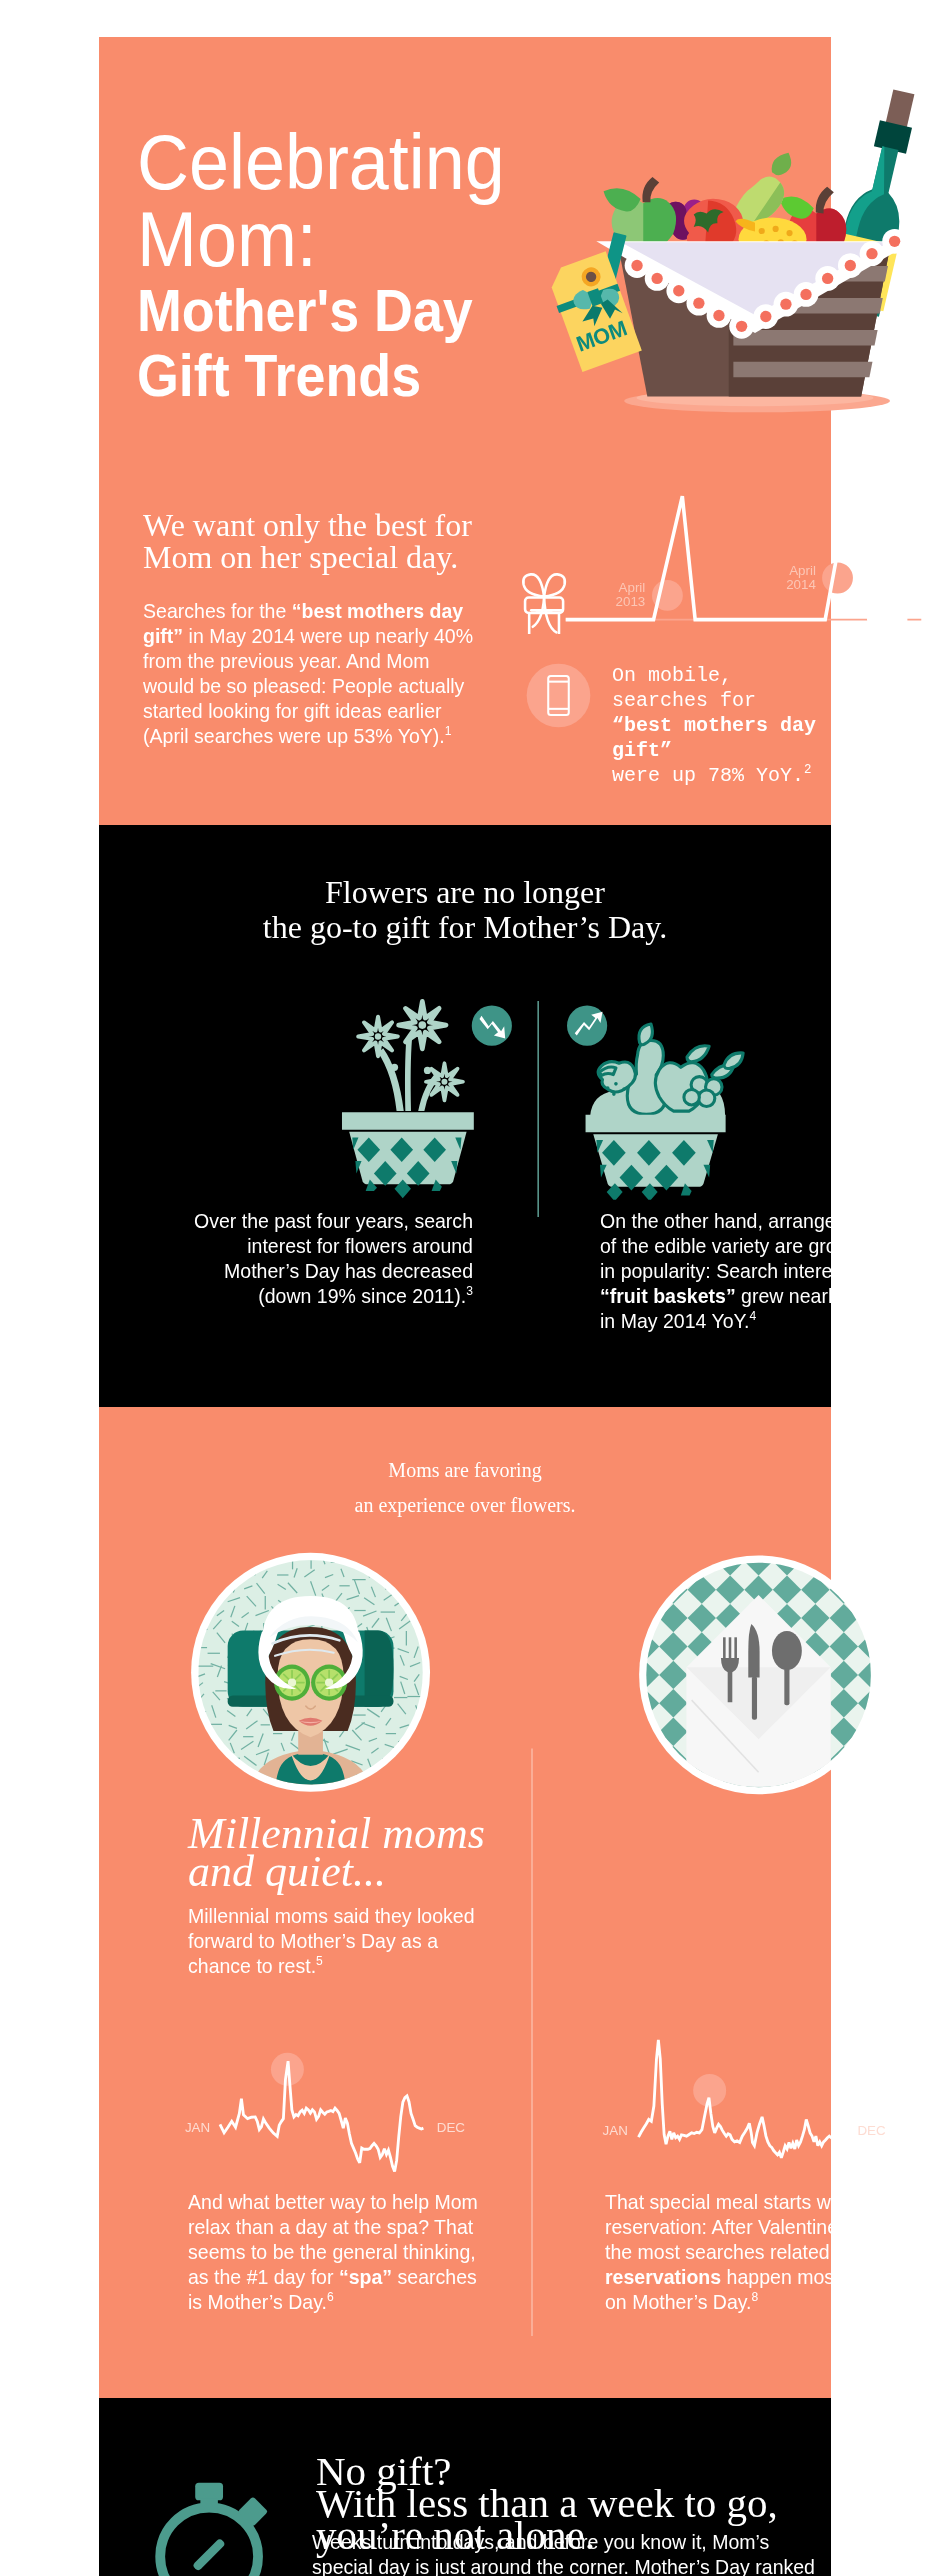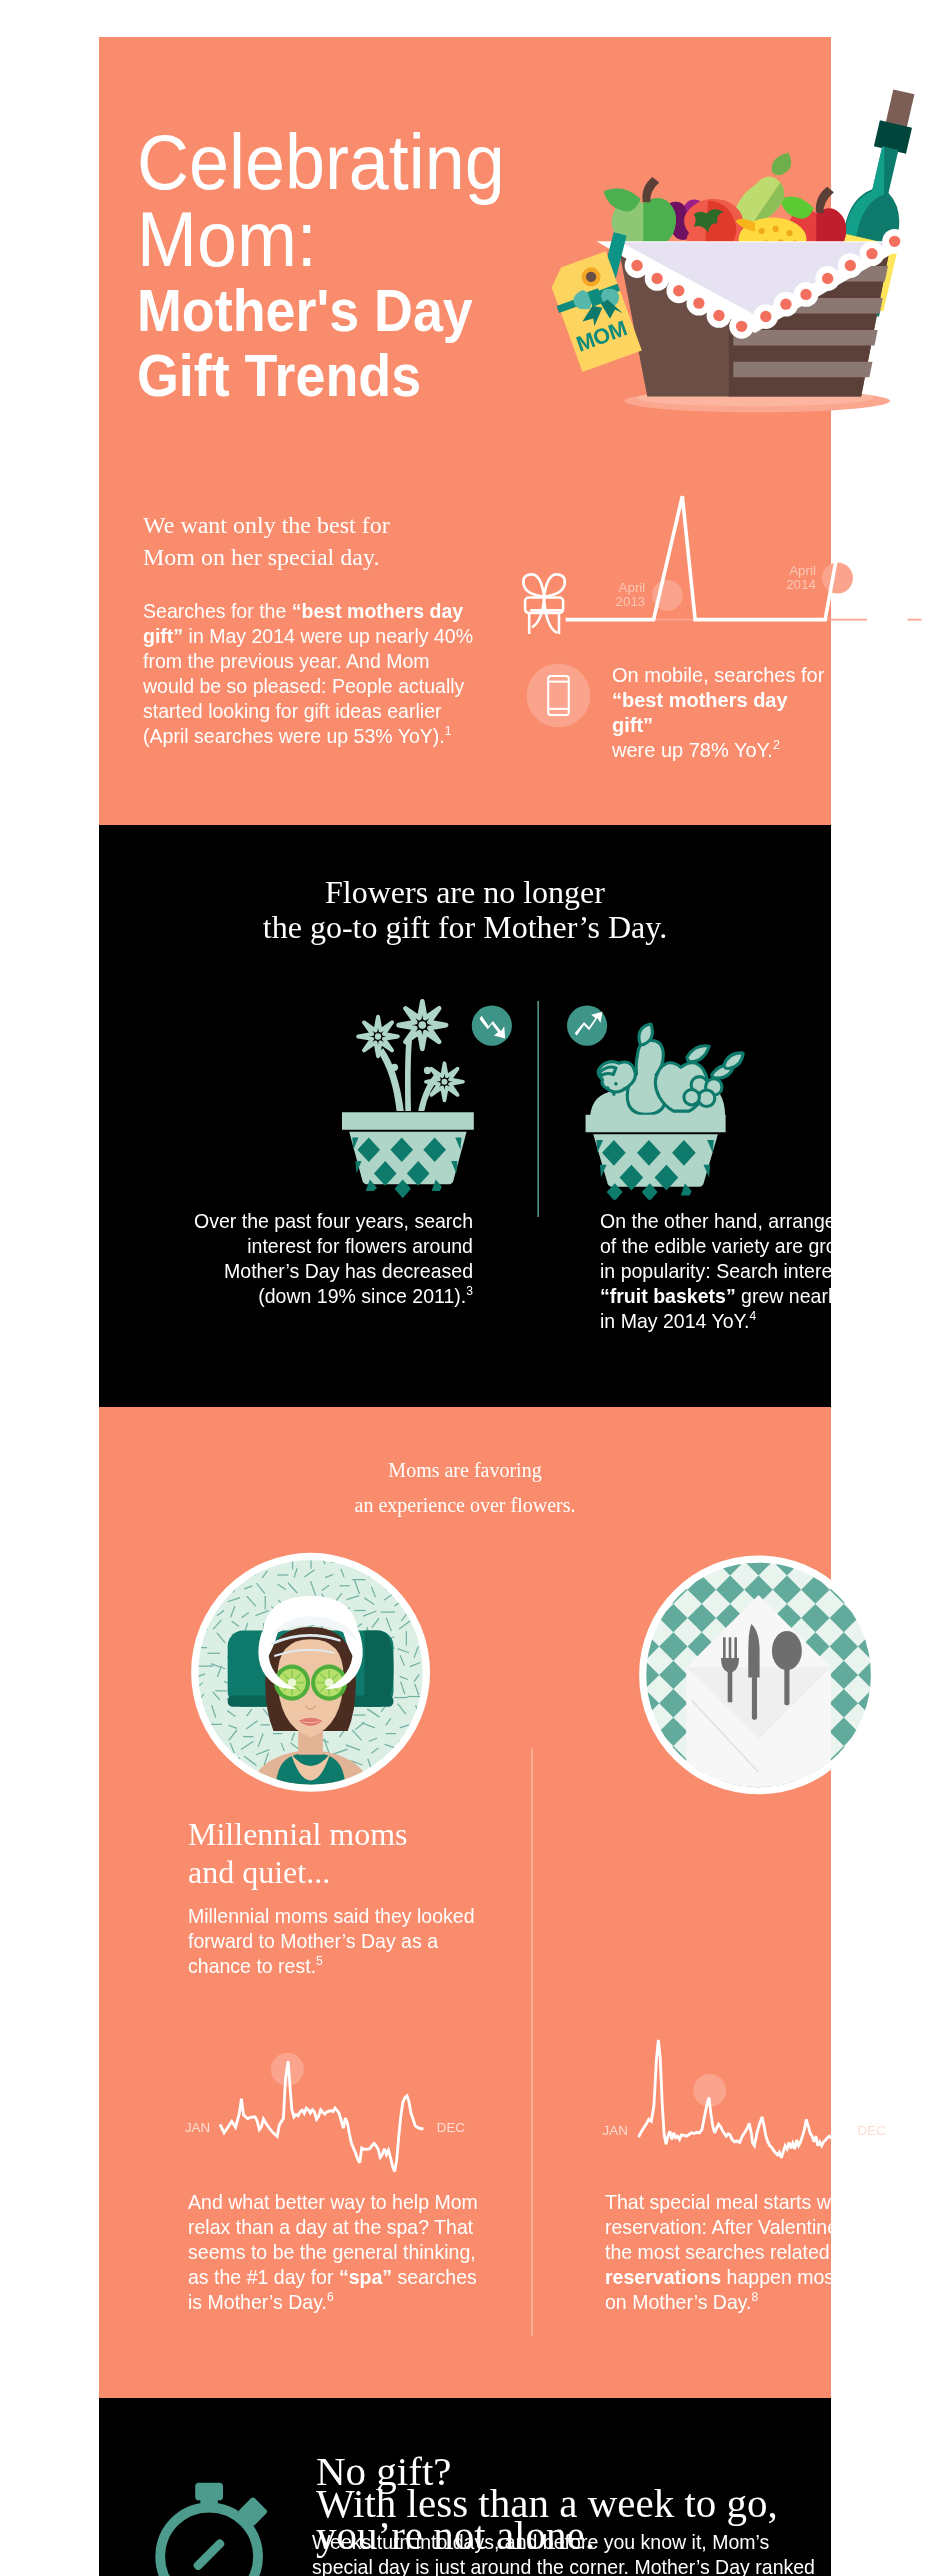--- a/index.html
+++ b/index.html
@@ -15,21 +15,21 @@
   #s1{height:788px;}
   .hdr-title{position:absolute;left:38px;top:87px;color:#fff;}
   .hdr-light{font-size:78px;font-weight:300;letter-spacing:0px;white-space:nowrap;
     transform:scaleX(0.922);transform-origin:left center;height:76px;line-height:76px;}
   .hdr-bold{font-size:60px;font-weight:bold;letter-spacing:0px;white-space:nowrap;
     transform:scaleX(0.897);transform-origin:left center;height:65px;line-height:65px;}
   .hdr-light.l2{height:78px;line-height:78px;}
   .hdr-ill{position:absolute;left:452px;top:25px;}
 
   .s1-head{position:absolute;left:44px;top:472px;width:392px;color:#fff;
-    font-size:24px;line-height:32px;font-weight:400;}
+    font-size:32px;line-height:32px;font-weight:400;}
   .s1-body{position:absolute;left:44px;top:561px;width:363px;color:#fff;
     font-size:21px;line-height:25px;transform:scaleX(0.93);transform-origin:left top;}
   .s1-chart{position:absolute;left:421px;top:412px;}
   .s1-mobile{position:absolute;left:421px;top:620px;}
   sup{font-size:0.62em;vertical-align:super;line-height:0;}
   b{font-weight:bold;}
 
   
   #s2{height:582px;}
   .s2-head{position:absolute;top:50px;left:0;width:100%;text-align:center;color:#fff;
@@ -40,21 +40,21 @@
   .s2-right{position:absolute;left:501px;top:383px;width:319px;color:#fff;
     font-size:21px;line-height:25px;transform:scaleX(0.93);transform-origin:left top;}
 
   
   #s3{height:991px;}
   .s3-head{position:absolute;top:46px;left:0;width:100%;text-align:center;color:#fff;
     font-size:20px;line-height:35px;}
   .s3-art{position:absolute;left:-32px;top:0;}
   .col-l{position:absolute;left:89px;}
   .col-r{position:absolute;left:506px;}
-  .s3-sub{color:#fff;font-size:32px;line-height:38px;width:330px;}
+  .s3-sub{color:#fff;font-size:44px;line-height:38px;width:330px;font-style:italic;}
   .s3-body{color:#fff;font-size:21px;line-height:25px;width:330px;
     transform:scaleX(0.93);transform-origin:left top;}
 
   
   #s4{height:461px;}
   .s4-art{position:absolute;left:-32px;top:0;}
   .s4-head{position:absolute;left:217px;top:57px;color:#fff;font-size:41px;line-height:32px;}
   .s4-body{position:absolute;left:213px;top:131px;width:554px;color:#fff;
     font-size:21px;line-height:25px;transform:scaleX(0.93);transform-origin:left top;}
 </style>
@@ -224,21 +224,21 @@
       </svg>
     </div>
 
     <div class="s1-mobile">
       <svg width="77" height="77" viewBox="0 0 150 150" style="position:absolute;left:0;top:0">
         <circle cx="75" cy="75" r="62" fill="#FBA48D"></circle>
         <rect x="55" y="37" width="40" height="76" rx="5" fill="none" stroke="#fff" stroke-width="4"></rect>
         <line x1="55" y1="48" x2="95" y2="48" stroke="#fff" stroke-width="4"></line>
         <line x1="55" y1="101" x2="95" y2="101" stroke="#fff" stroke-width="4"></line>
       </svg>
-      <div style="margin-left:92px;color:#fff;font-size:20px;line-height:25px;padding-top:6.2px;">
+      <div style="margin-left:92px;color:#fff;font-size:20px;line-height:25px;padding-top:6.2px;font-family:Liberation Mono, monospace;">
         <span>On mobile, searches for</span><br>
         <b>“best mothers day gift”</b><br>
         <span>were up 78% YoY.</span><sup>2</sup>
       </div>
     </div>
   </div>
 
   <div class="band teal" id="s2">
     <div class="s2-head serif">
       <div>Flowers are no longer</div>

